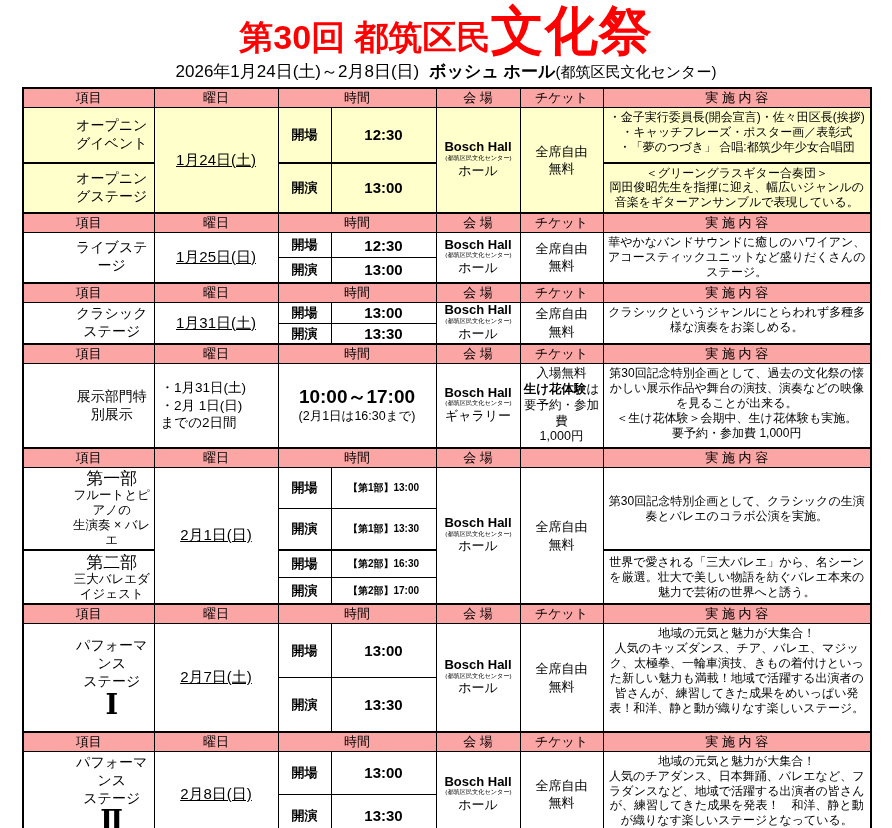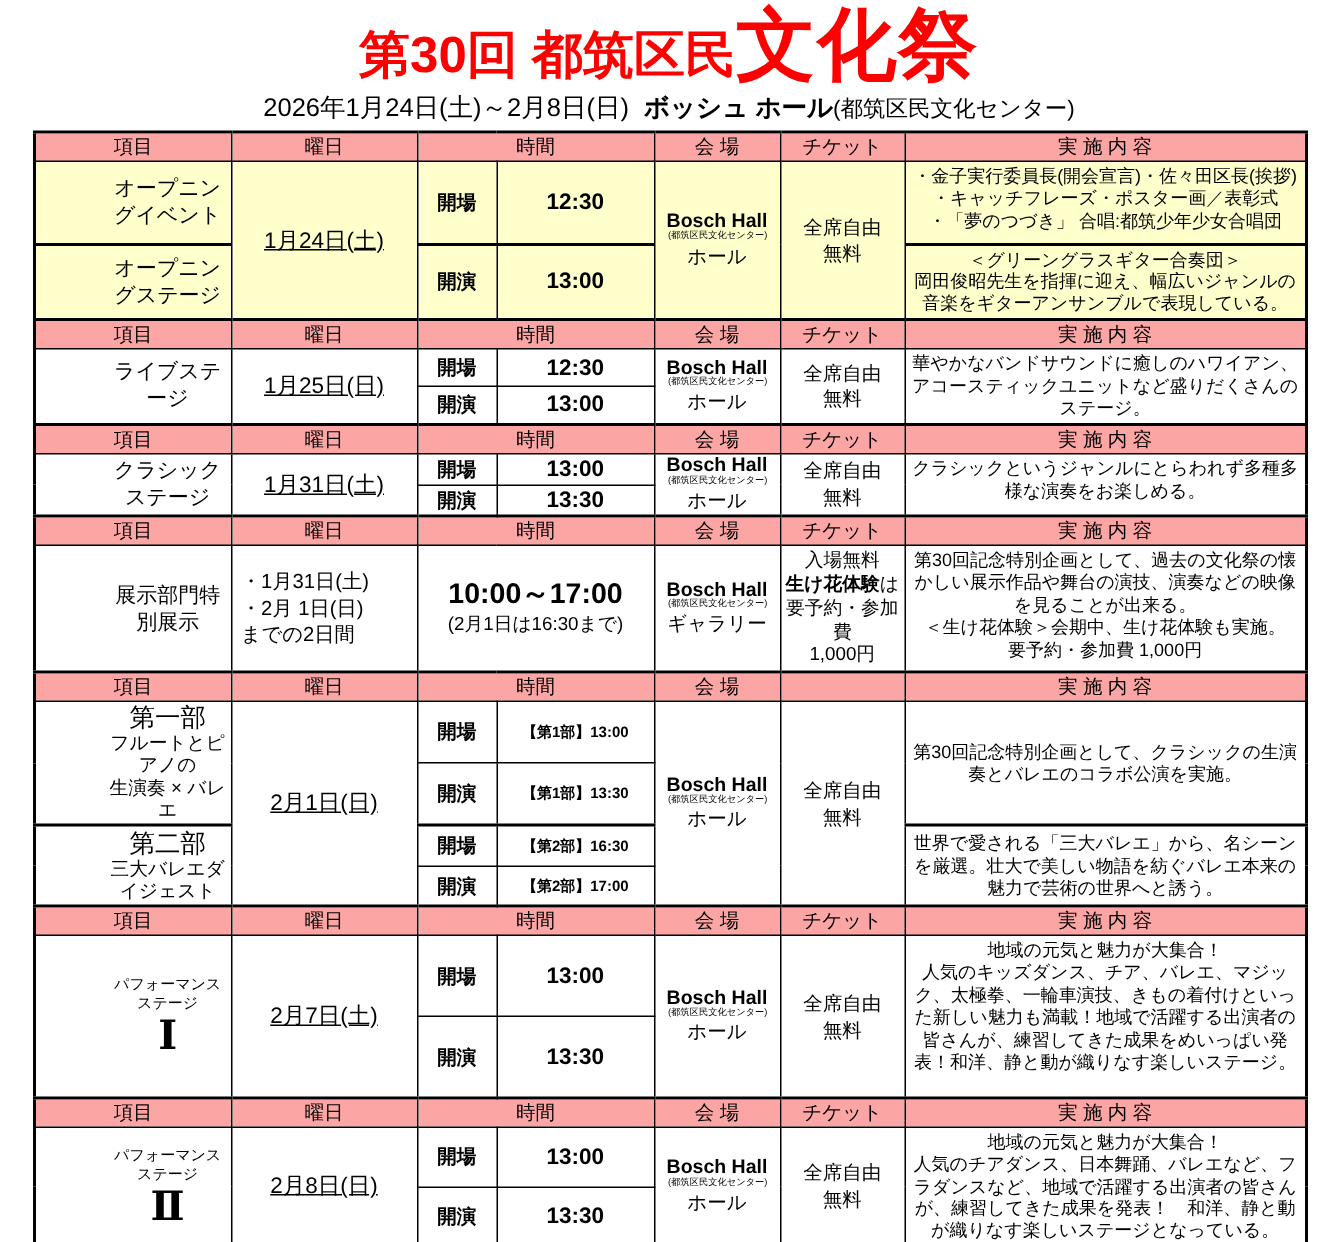--- a/index.html
+++ b/index.html
@@ -29,21 +29,21 @@
   .details{ text-align:center; font-size:12px; line-height:1.24; white-space:pre-line; padding:2px 4px; vertical-align:top;}
   .details.vmid{vertical-align:middle;}
 
   .venue{padding:0;}
   .ven-en{font-size:13px; font-weight:bold; line-height:1.05; letter-spacing:0;}
   .ven-sub{font-size:6.5px; line-height:1.2; transform:scale(.95); white-space:nowrap;}
   .ven-hall{font-size:13px; line-height:1.3; margin-top:1px;}
 
   .part-title{font-size:17px; line-height:1.15;}
   .part-sub{font-size:12.5px; line-height:1.2; white-space:pre-line;}
-  .perf-name{font-size:10px; line-height:1.3; white-space:pre-line;}
+  .perf-name{font-size:14px; line-height:1.3; white-space:pre-line;}
   .numeral{font-family:"Liberation Serif","DejaVu Serif",serif; font-size:27px; font-weight:bold; line-height:1.05;}
 
   .exh-time-main{font-size:19px; font-weight:bold; line-height:1.2;}
   .exh-time-note{font-size:12.5px;}
   .exh-ticket{font-size:12.5px; line-height:1.25; padding:0;}
   .exh-ticket .bld{font-weight:bold;font-family:Liberation Mono, monospace;}
 
   .footer{ text-align:center; padding-left:300px; font-size:14px; font-weight:bold; margin-top:3px; white-space:nowrap;font-family:Liberation Serif, serif;}
   .footer .co{margin-left:26px;}
 </style>

